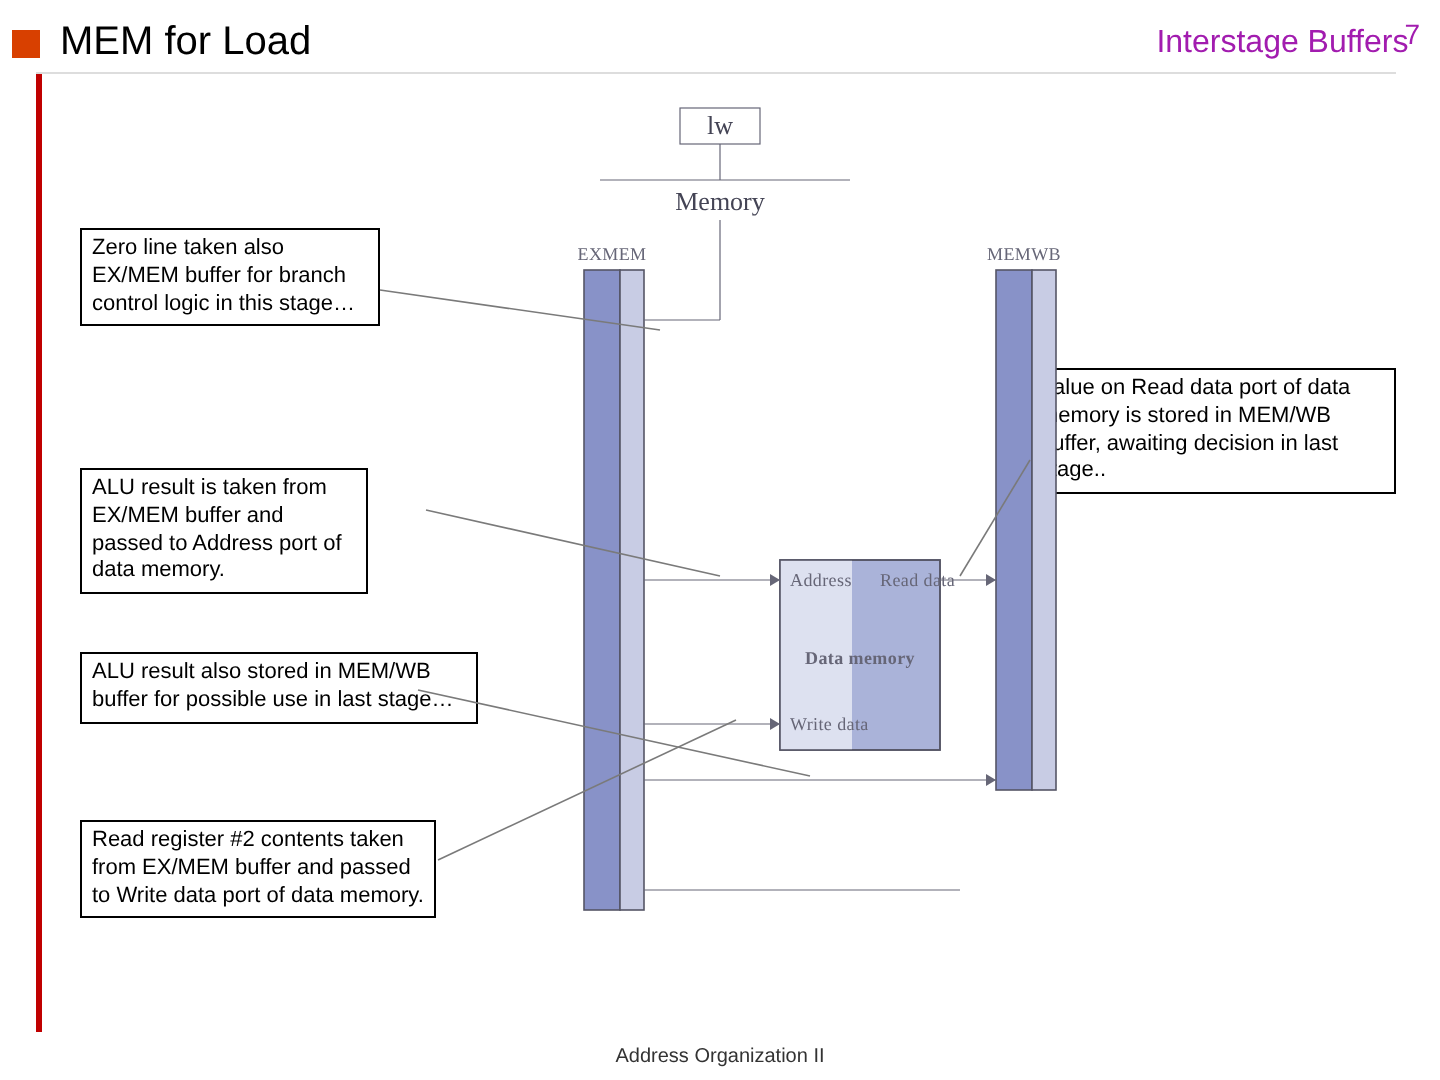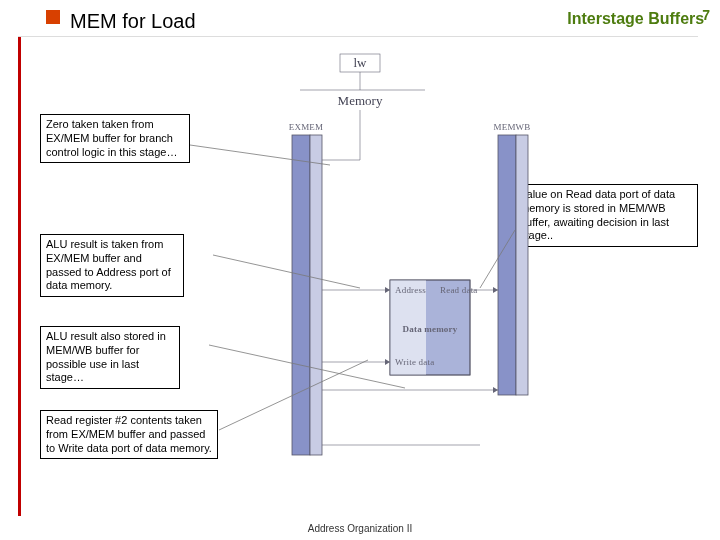--- a/index.html
+++ b/index.html
@@ -10,39 +10,37 @@
     background: #fff;
     position: relative;
     overflow: hidden;
   }
   .title-bar {
     position: absolute;
     top: 10px;
     left: 0;
     right: 10px;
     display: flex;
-    align-items: flex-start;
-    margin-left: 40px;
+    align-items: center;
   }
   .bullet {
     width: 14px;
     height: 14px;
     background: #d84000;
     margin-left: 6px;
     margin-right: 10px;
   }
   .title {
     font-size: 20px;
     color: #000;
   }
   .header-right {
     margin-left: auto;
     font-size: 16px;
-    color: #4d7c0f;
-    font-weight: bold;
+    color: #a21caf;
   }
   .page-num {
     font-size: 14px;
     position: relative;
     top: -4px;
     margin-left: -2px;
   }
   .red-bar {
     position: absolute;
     left: 18px;
@@ -71,21 +69,21 @@
   .annotation {
     position: absolute;
     border: 1px solid #000;
     background: #fff;
     font-size: 11px;
     line-height: 1.25;
     padding: 3px 5px;
   }
   .ann1 { left: 40px; top: 114px; width: 150px; }
   .ann2 { left: 40px; top: 234px; width: 144px; }
-  .ann3 { left: 40px; top: 326px; width: 140px; }
+  .ann3 { left: 40px; top: 326px; width: 199px; }
   .ann4 { left: 40px; top: 410px; width: 178px; }
   .ann5 { right: 22px; top: 184px; width: 184px; }
 
   svg.diagram {
     position: absolute;
     left: 260px;
     top: 50px;
     width: 300px;
     height: 430px;
   }
@@ -116,21 +114,21 @@
   <div class="bullet"></div>
   <div class="title">MEM for Load</div>
   <div class="header-right">
     <span>Interstage Buffers</span><span class="page-num">7</span>
   </div>
 </div>
 
 <div class="red-bar"></div>
 <div class="top-bar"></div>
 
-<div class="annotation ann1">Zero taken taken from EX/MEM buffer for branch control logic in this stage…</div>
+<div class="annotation ann1">Zero line taken also EX/MEM buffer for branch control logic in this stage…</div>
 <div class="annotation ann2">ALU result is taken from EX/MEM buffer and passed to Address port of data memory.</div>
 <div class="annotation ann3">ALU result also stored in MEM/WB buffer for possible use in last stage…</div>
 <div class="annotation ann4">Read register #2 contents taken from EX/MEM buffer and passed to Write data port of data memory.</div>
 <div class="annotation ann5">Value on Read data port of data memory is stored in MEM/WB buffer, awaiting decision in last stage..</div>
 
 <svg class="diagram" viewBox="0 0 300 430">
 
   <rect x="80" y="4" width="40" height="18" fill="#fff" stroke="#667" stroke-width="0.6"></rect>
   <text x="100" y="17" text-anchor="middle" class="toplabel">lw</text>
   <line x1="40" y1="40" x2="165" y2="40" stroke="#667" stroke-width="0.6"></line>

